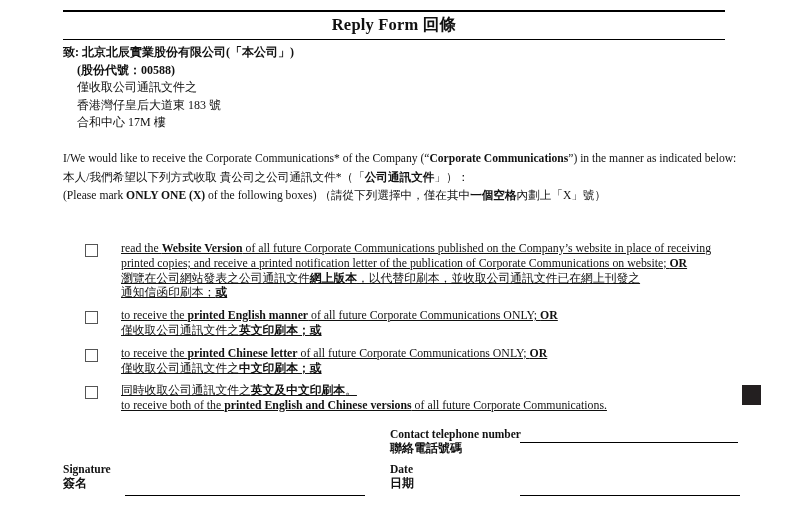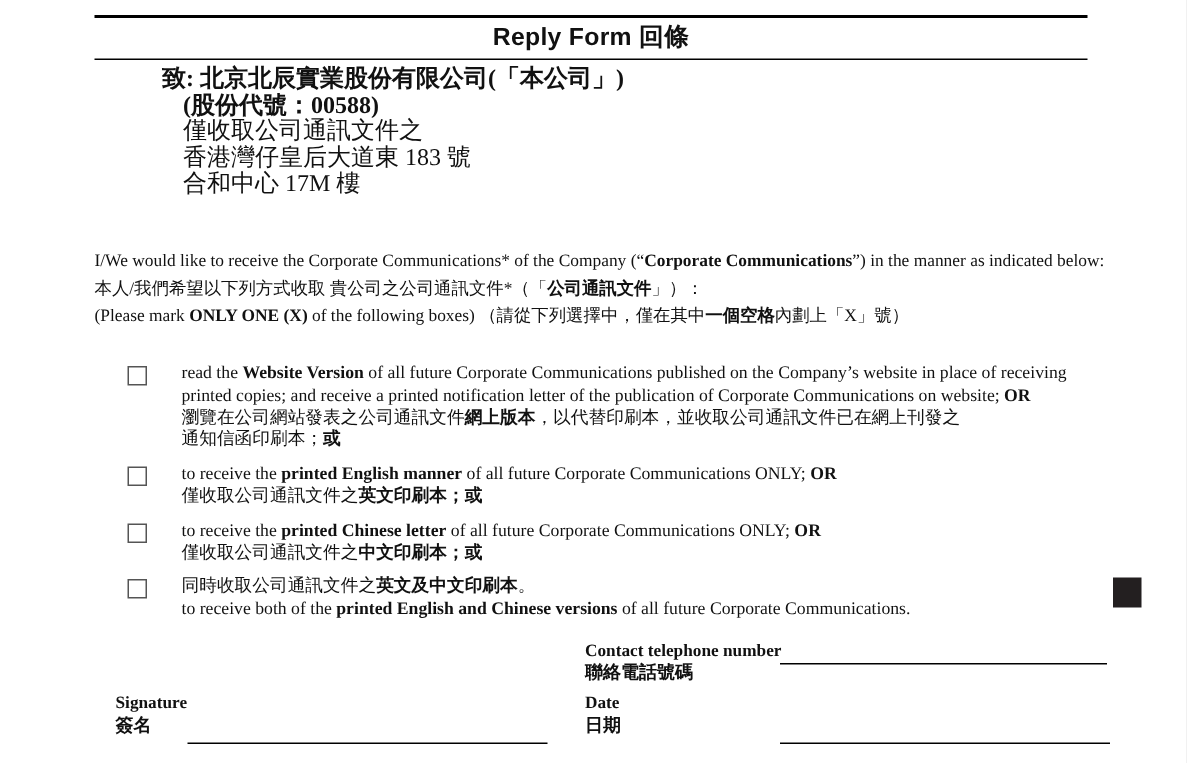--- a/index.html
+++ b/index.html
@@ -10,49 +10,49 @@
   }
   .b { font-weight:bold; }
 
   
   .title-block {
     position:absolute; left:63px; top:10px; width:662px;
     border-top:2px solid #000; border-bottom:1.5px solid #000;
     text-align:center; padding:2px 0 3px 0;
   }
   .title-block h1 {
-    margin:0; font-family:Liberation Sans, sans-serif;
+    margin:0; font-family:Liberation Serif, serif;
     font-size:16.5px; font-weight:bold; letter-spacing:0.2px;
   }
 
   
   .addresses { position:absolute; left:63px; top:44px; display:flex; }
   .addr-col { line-height:17.5px; }
   .addr-col.en { width:362px; }
-  .addr-col.zh { font-size:16px;margin-left:45px; }
+  .addr-col.zh { font-size:12px; }
   .addr-line.ind-en { padding-left:19px; }
   .addr-line.ind-zh { padding-left:14px; }
 
   
-  .intro { position:absolute; left:63px; top:165px; line-height:18.5px; white-space:nowrap; font-size:11.6px; }
+  .intro { position:absolute; left:63px; top:150px; line-height:18.5px; white-space:nowrap; font-size:11.6px; }
 
   
-  .options { position:absolute; left:85px; top:241px; width:670px; }
+  .options { position:absolute; left:85px; top:241px; width:670px;text-decoration:underline; }
   .option { display:flex; margin-bottom:8px; }
   .checkbox {
     flex:none; width:11px; height:11px; border:1px solid #555;
     margin-top:3px; background:#fff; cursor:pointer;
   }
   .option-lines { margin-left:23px; line-height:14.8px; font-size:11.8px; white-space:nowrap; }
 
   
   .field-labels { position:absolute; line-height:13.5px; font-size:11.5px; }
   .field-labels .zh-lab { font-size:12px; }
   .contact-labels  { left:390px; top:428px; }
-  .signature-labels{ left:77px;  top:463px; }
+  .signature-labels{ left:63px;  top:463px; }
   .date-labels     { left:390px; top:463px; }
   .write-line { position:absolute; height:1px; background:#000; cursor:text; }
   .contact-line   { left:520px; top:442px; width:218px; }
   .signature-line { left:125px; top:495px; width:240px; }
   .date-line      { left:520px; top:495px; width:220px; }
 
   
   .corner-mark { position:absolute; left:742px; top:385px; width:19px; height:20px; background:#231f20; }
 </style>
 </head>

